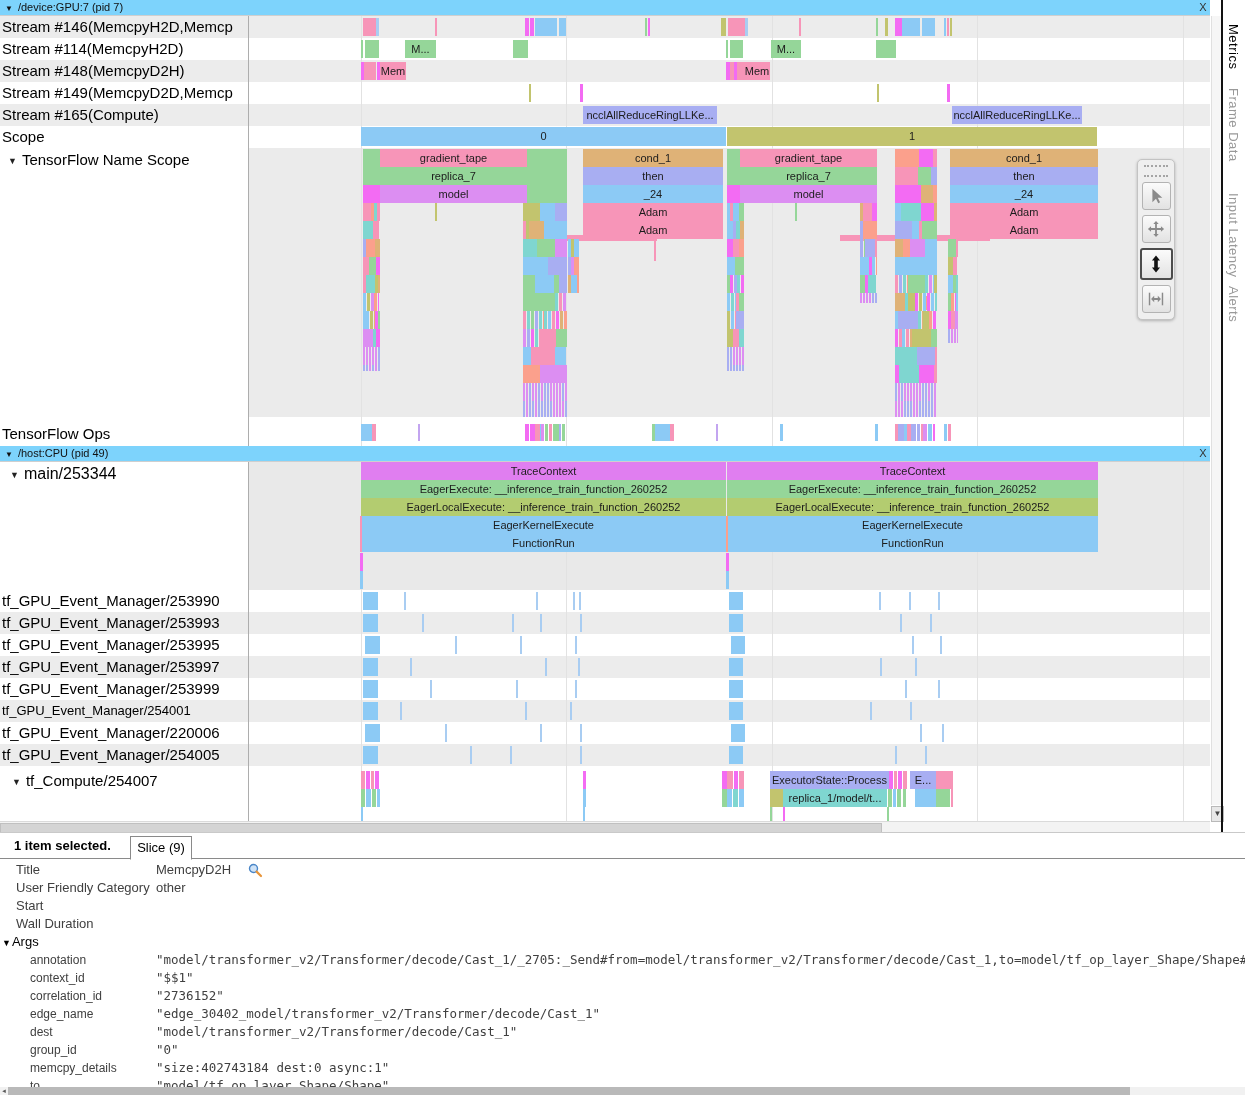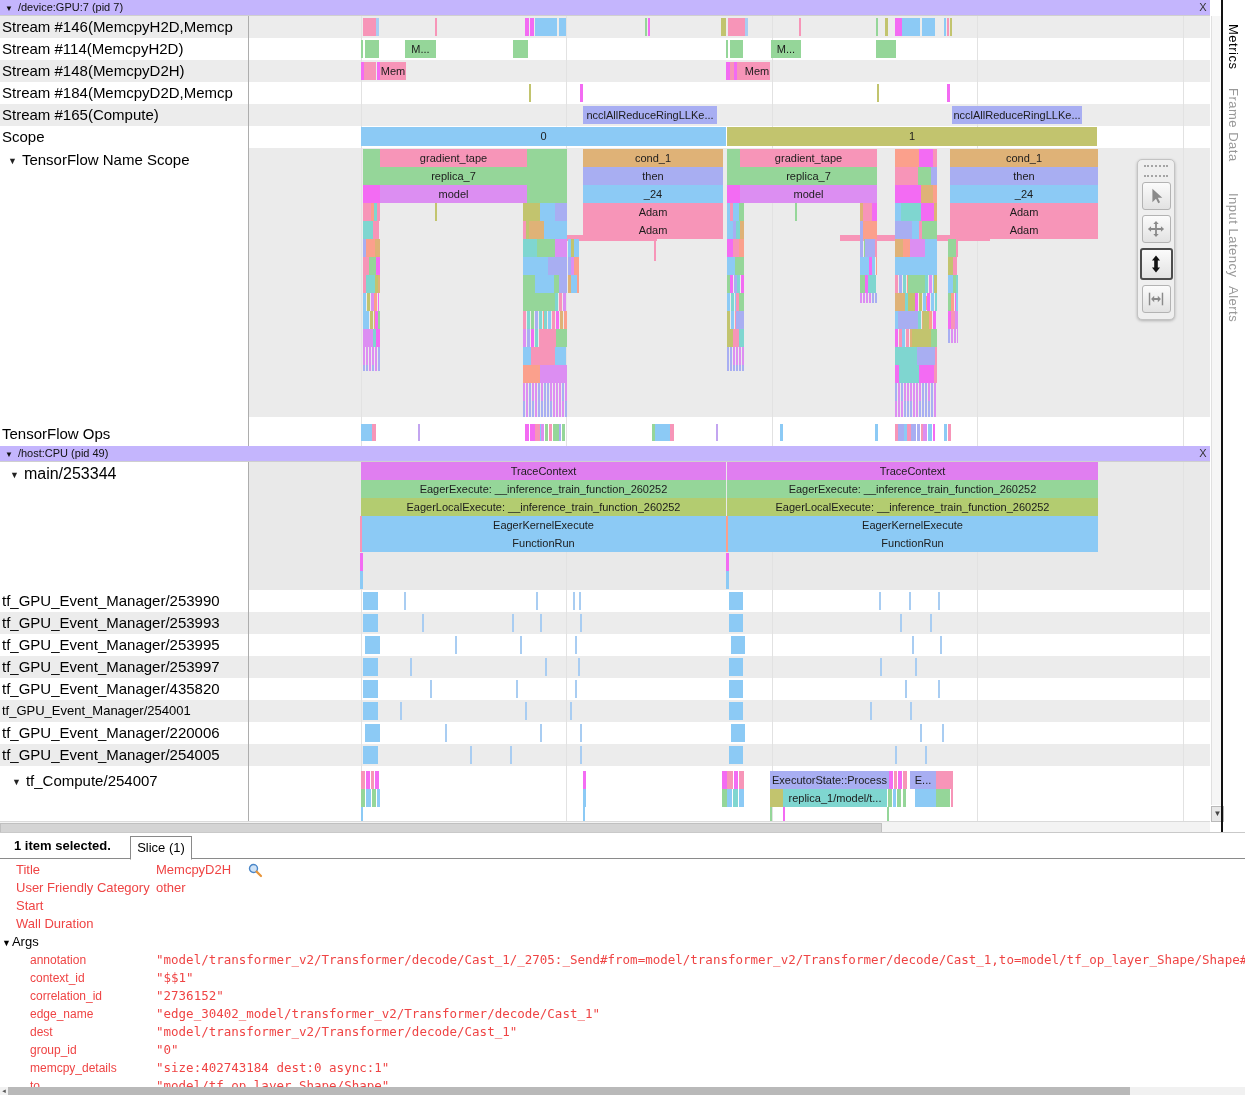--- a/index.html
+++ b/index.html
@@ -6,21 +6,21 @@
   #app{position:relative;width:1245px;height:1095px;overflow:hidden;background:#fff;
        font-family:"Liberation Sans",sans-serif;}
   .stripe{position:absolute;left:0;width:1210px;background:#ececec;z-index:0;}
   .bgarea{position:absolute;z-index:0;}
   .gridline{position:absolute;width:1px;background:#e2e2e2;top:16px;height:805px;z-index:1;}
   .divider{position:absolute;left:248px;top:15px;width:1px;height:806px;background:#adadad;z-index:1;}
   .block{position:absolute;z-index:2;font-size:11px;color:#1c1c1c;text-align:center;
          white-space:nowrap;overflow:hidden;}
   .tlabel{position:absolute;left:0;color:#000;white-space:nowrap;overflow:hidden;z-index:3;padding-left:2px;}
   .arrowglyph{font-size:9px;color:#222;margin-right:5px;vertical-align:1px;}
-  .hdr{position:absolute;left:0;width:1210px;height:15px;background:#c4b5fd;
+  .hdr{position:absolute;left:0;width:1210px;height:15px;background:#7dd3fc;
        border-bottom:1px solid #cfcfcf;font-size:11px;color:#111;z-index:4;line-height:15px;}
   .hdr .harr{font-size:8px;margin:0 5px 0 5px;}
   .hclose{position:absolute;left:1196px;top:0;width:14px;height:15px;text-align:center;
           font-size:11px;color:#333;line-height:15px;z-index:5;cursor:default;}
   .vscroll{position:absolute;left:1211px;top:16px;width:10px;height:789px;background:#f6f6f6;
            border-left:1px solid #e0e0e0;z-index:5;}
   .vscroll-btn{position:absolute;left:1211px;top:806px;width:11px;height:14px;background:#e8e8e8;
            border:1px solid #b9b9b9;z-index:5;font-size:8px;color:#444;text-align:center;line-height:13px;}
   .hscroll{position:absolute;left:0;top:821px;width:1210px;height:11px;background:#f3f3f3;
            border-top:1px solid #dadada;z-index:5;}
@@ -35,21 +35,21 @@
   .tool-btn{width:27px;height:26px;background:linear-gradient(#fbfbfb,#e2e2e2);
             border:1px solid #b3b3b3;border-radius:3px;display:flex;align-items:center;justify-content:center;}
   .tool-btn.active{border:2px solid #4c4c4c;width:29px;height:28px;}
   #details{position:absolute;left:0;top:832px;width:1245px;height:263px;background:#fff;z-index:8;
            border-top:1px solid #c9c9c9;overflow:hidden;}
   .dtabline{position:absolute;left:0;top:25px;width:1245px;height:1px;background:#8a8a8a;}
   .dseltext{position:absolute;left:14px;top:5px;font-size:13px;font-weight:bold;color:#000;}
   .dtab{position:absolute;left:130px;top:3px;width:60px;height:22px;background:#fff;
         border:1px solid #8a8a8a;border-bottom:1px solid #fff;text-align:center;
         line-height:22px;font-size:13px;z-index:2;}
-  .frow{position:absolute;left:0;width:1245px;height:18px;font-size:13px;color:#ef4444;white-space:nowrap;}
+  .frow{position:absolute;left:0;width:1245px;height:18px;font-size:13px;color:#404040;white-space:nowrap;}
   .fkey{position:absolute;left:16px;top:0;}
   .fval{position:absolute;left:156px;top:0;}
   .akey{position:absolute;left:30px;top:1px;font-size:12px;}
   .aval{position:absolute;left:156px;top:0;font-family:"DejaVu Sans Mono",monospace;font-size:12.5px;}
   .argshdr{position:absolute;left:2px;font-size:13px;color:#000;}
   .argshdr .aarr{font-size:9px;margin-right:1px;}
   .pagescroll{position:absolute;left:0;top:1087px;width:1245px;height:8px;background:#f1f1f1;z-index:9;}
   .pagescroll-thumb{position:absolute;left:8px;top:0;width:1122px;height:8px;background:#b9b9b9;}
   .pagescroll-arr{position:absolute;left:0;top:0;width:8px;height:8px;font-size:7px;line-height:8px;color:#555;text-align:center;}
   .magicon{position:absolute;left:248px;top:1px;}
@@ -70,31 +70,31 @@
       <div class="bgarea" style="left: 248px; top: 148px; width: 962px; height: 269px; background: rgb(235, 235, 235);"></div>
       <div class="bgarea" style="left: 248px; top: 461px; width: 962px; height: 129px; background: rgb(233, 233, 233);"></div>
       <div class="gridline" style="left: 361px;"></div>
       <div class="gridline" style="left: 566px;"></div>
       <div class="gridline" style="left: 772px;"></div>
       <div class="gridline" style="left: 977px;"></div>
       <div class="gridline" style="left: 1183px;"></div>
       <div class="tlabel" style="top: 16px; height: 22px; line-height: 22px; font-size: 15px; width: 246px;"><span>Stream #146(MemcpyH2D,Memcp</span></div>
       <div class="tlabel" style="top: 38px; height: 22px; line-height: 22px; font-size: 15px; width: 246px;"><span>Stream #114(MemcpyH2D)</span></div>
       <div class="tlabel" style="top: 60px; height: 22px; line-height: 22px; font-size: 15px; width: 246px;"><span>Stream #148(MemcpyD2H)</span></div>
-      <div class="tlabel" style="top: 82px; height: 22px; line-height: 22px; font-size: 15px; width: 246px;"><span>Stream #184(MemcpyD2D,Memcp</span></div>
+      <div class="tlabel" style="top: 82px; height: 22px; line-height: 22px; font-size: 15px; width: 246px;"><span>Stream #149(MemcpyD2D,Memcp</span></div>
       <div class="tlabel" style="top: 104px; height: 22px; line-height: 22px; font-size: 15px; width: 246px;"><span>Stream #165(Compute)</span></div>
       <div class="tlabel" style="top: 126px; height: 22px; line-height: 22px; font-size: 15px; width: 246px;"><span>Scope</span></div>
       <div class="tlabel" style="top: 150px; height: 20px; line-height: 20px; font-size: 15px; width: 246px;"><span class="arrowglyph" style="margin-left: 6px;">▼</span><span>TensorFlow Name Scope</span></div>
       <div class="tlabel" style="top: 424px; height: 20px; line-height: 20px; font-size: 15px; width: 246px;"><span>TensorFlow Ops</span></div>
       <div class="tlabel" style="top: 464px; height: 20px; line-height: 20px; font-size: 16px; width: 246px;"><span class="arrowglyph" style="margin-left: 8px;">▼</span><span>main/253344</span></div>
       <div class="tlabel" style="top: 590px; height: 22px; line-height: 22px; font-size: 15px; width: 246px;"><span>tf_GPU_Event_Manager/253990</span></div>
       <div class="tlabel" style="top: 612px; height: 22px; line-height: 22px; font-size: 15px; width: 246px;"><span>tf_GPU_Event_Manager/253993</span></div>
       <div class="tlabel" style="top: 634px; height: 22px; line-height: 22px; font-size: 15px; width: 246px;"><span>tf_GPU_Event_Manager/253995</span></div>
       <div class="tlabel" style="top: 656px; height: 22px; line-height: 22px; font-size: 15px; width: 246px;"><span>tf_GPU_Event_Manager/253997</span></div>
-      <div class="tlabel" style="top: 678px; height: 22px; line-height: 22px; font-size: 15px; width: 246px;"><span>tf_GPU_Event_Manager/435820</span></div>
+      <div class="tlabel" style="top: 678px; height: 22px; line-height: 22px; font-size: 15px; width: 246px;"><span>tf_GPU_Event_Manager/253999</span></div>
       <div class="tlabel" style="top: 700px; height: 22px; line-height: 22px; font-size: 13px; width: 246px;"><span>tf_GPU_Event_Manager/254001</span></div>
       <div class="tlabel" style="top: 722px; height: 22px; line-height: 22px; font-size: 15px; width: 246px;"><span>tf_GPU_Event_Manager/220006</span></div>
       <div class="tlabel" style="top: 744px; height: 22px; line-height: 22px; font-size: 15px; width: 246px;"><span>tf_GPU_Event_Manager/254005</span></div>
       <div class="tlabel" style="top: 770px; height: 22px; line-height: 22px; font-size: 15px; width: 246px;"><span class="arrowglyph" style="margin-left: 10px;">▼</span><span>tf_Compute/254007</span></div>
       <div class="block" style="left: 363px; top: 18px; width: 13px; height: 18px; background: rgb(247, 149, 184); line-height: 18px;"></div>
       <div class="block" style="left: 376px; top: 18px; width: 3px; height: 18px; background: rgb(169, 205, 242); line-height: 18px;"></div>
       <div class="block" style="left: 435px; top: 18px; width: 2px; height: 18px; background: rgb(247, 149, 184); line-height: 18px;"></div>
       <div class="block" style="left: 525px; top: 18px; width: 4px; height: 18px; background: rgb(243, 107, 243); line-height: 18px;"></div>
       <div class="block" style="left: 530px; top: 18px; width: 4px; height: 18px; background: rgb(243, 107, 243); line-height: 18px;"></div>
       <div class="block" style="left: 535px; top: 18px; width: 22px; height: 18px; background: rgb(140, 202, 245); line-height: 18px;"></div>
@@ -698,21 +698,21 @@
         <rect x="2" y="3" width="1.6" height="14" fill="#8a8a8a"></rect>
         <rect x="16.4" y="3" width="1.6" height="14" fill="#8a8a8a"></rect>
         <path d="M4.5 10 L8 6.5 V8.8 H12 V6.5 L15.5 10 L12 13.5 V11.2 H8 V13.5 Z" fill="#8a8a8a"></path>
       </svg>
     </div>
   </div>
 
   <div id="details">
     <div class="dtabline"></div>
     <div class="dseltext">1 item selected.</div>
-    <div class="dtab">Slice (1)</div>
+    <div class="dtab">Slice (9)</div>
     <div id="detail-fields">
         <div class="frow" style="top: 29px;">
           <span class="fkey">Title</span>
           <span class="fval">MemcpyD2H</span>
           <span class="magicon"><svg width="15" height="15" viewBox="0 0 15 15">
               <circle cx="5.5" cy="5.5" r="4" fill="#cfe3f7" stroke="#4a86c8" stroke-width="1.4"></circle>
               <line x1="8.6" y1="8.6" x2="13" y2="13" stroke="#e8953a" stroke-width="2.2" stroke-linecap="round"></line>
             </svg></span>
         </div>
         <div class="frow" style="top: 47px;">

